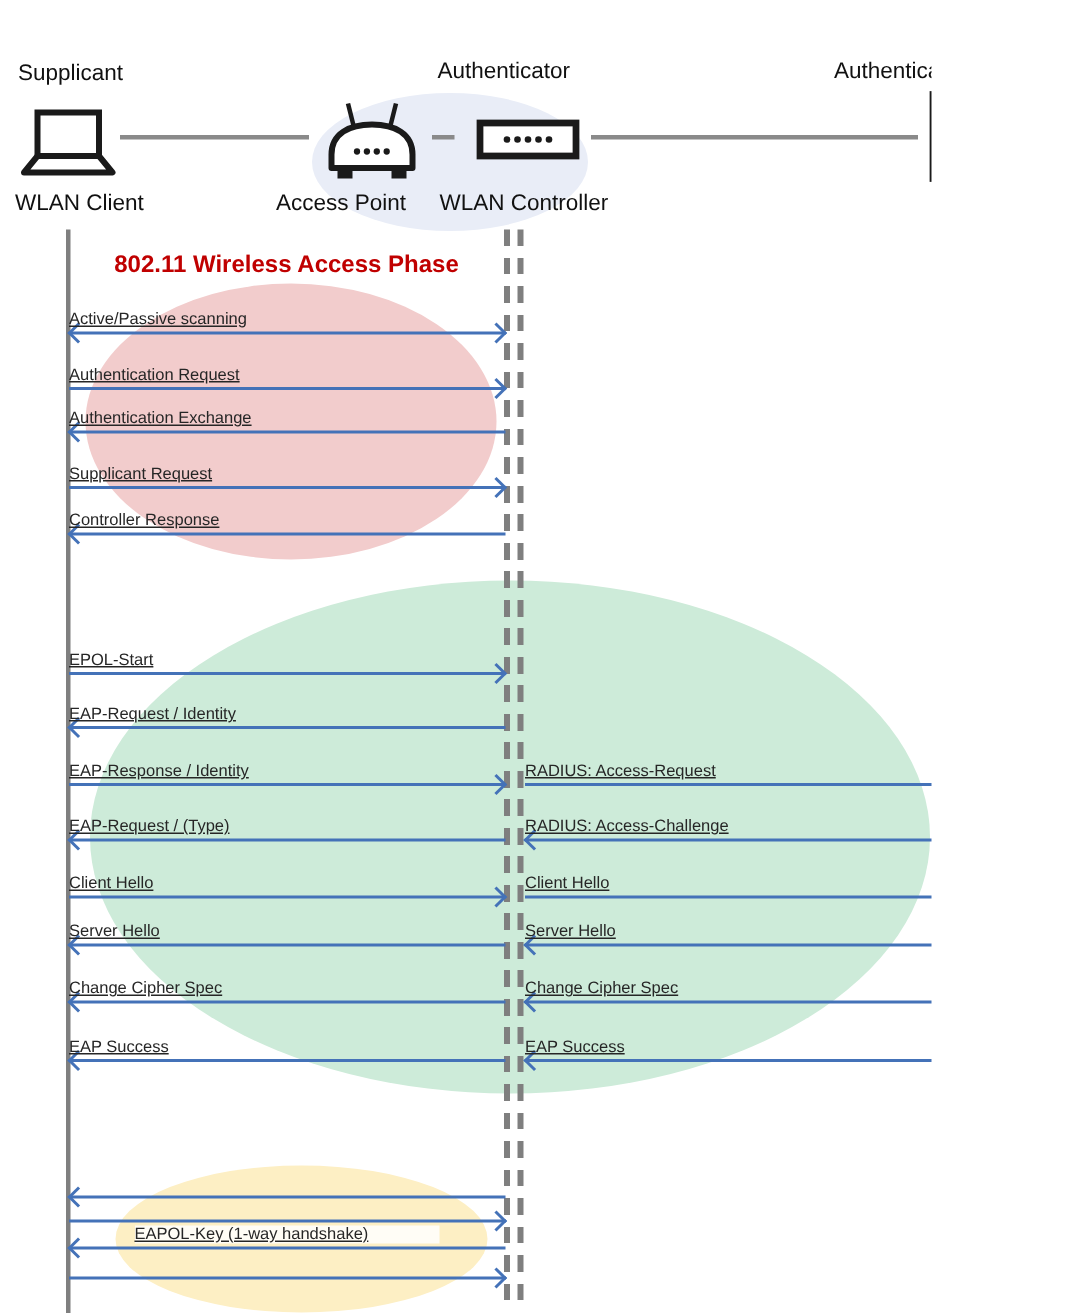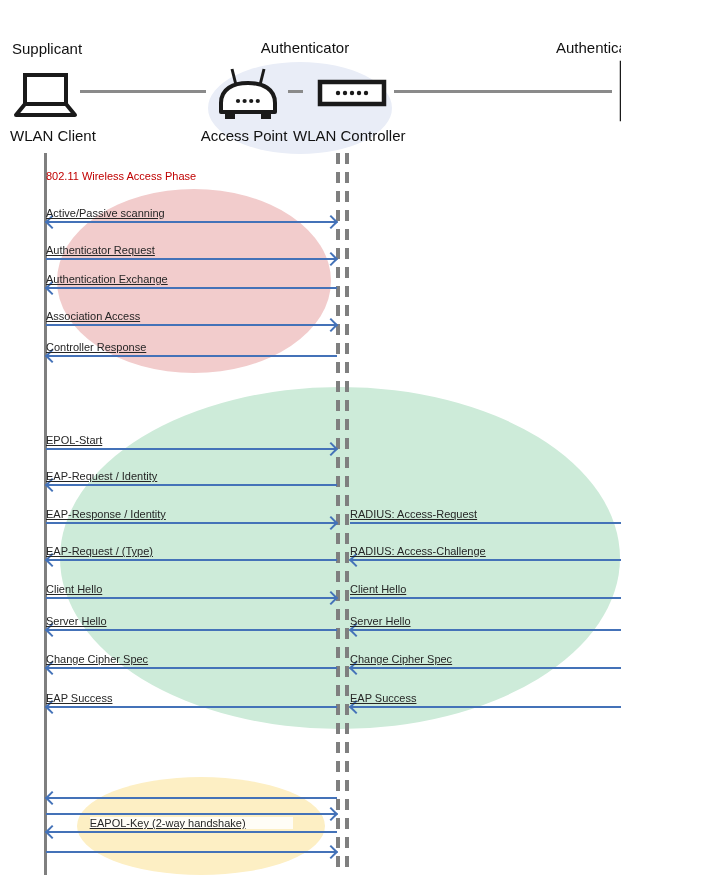--- a/index.html
+++ b/index.html
@@ -22,22 +22,22 @@
   }
   
   .role-lbl, .dev-lbl {
     position:absolute; font-size:15px; color:#111; white-space:nowrap;
   }
   .connector { position:absolute; height:3px; background:#8a8a8a; }
   .icon-box { position:absolute; }
   .icon-box svg { display:block; }
   
   .phase-title {
-    position:absolute; font-size:11px; 
-    white-space:pre-line; line-height:19px;
+    position:absolute; font-size:16px; text-align:center;
+    white-space:pre-line; line-height:19px;font-weight:bold;
   }
   .pt-red    { color:#c00000; }
   .pt-green  { color:#2faf5f; }
   .pt-orange { color:#dd8047; }
   
   .msg { position:absolute; height:2px; background:#4472b8; }
   .msg .lbl {
     position:absolute; left:0; right:0; bottom:4px; text-align:left;
     font-size:11px; color:#262626; white-space:nowrap;text-decoration:underline;
   }
@@ -59,21 +59,21 @@
 <body>
 
 <div id="canvas">
 
   <div class="ellipse el-header"></div>
   <div class="ellipse el-pink"></div>
   <div class="ellipse el-green"></div>
   <div class="ellipse el-yellow"></div>
 
   <div class="role-lbl" style="left:12px;top:20px;">Supplicant</div>
-  <div class="role-lbl" style="left:230px;top:19px;width:150px;text-align:center;">Authenticator</div>
+  <div class="role-lbl" style="left:230px;top:19px;width:150px;text-align:right;">Authenticator</div>
   <div class="role-lbl" style="left:556px;top:19px;width:150px;text-align:left;">Authentication Server</div>
 
   <div class="connector" style="left:80px;top:70px;width:126px;"></div>
   <div class="connector" style="left:288px;top:70px;width:15px;"></div>
   <div class="connector" style="left:394px;top:70px;width:218px;"></div>
 
   <span class="icon-box" style="left:12px;top:52px;">
     <svg width="66" height="48" viewBox="0 0 66 48">
       <rect x="13" y="3" width="41" height="29" fill="#fff" stroke="#1a1a1a" stroke-width="4"></rect>
       <path d="M4 43 L13 32 H54 L63 43 Z" fill="#fff" stroke="#1a1a1a" stroke-width="4" stroke-linejoin="round"></path>
@@ -104,41 +104,41 @@
   </span>
   <span class="icon-box" style="left:619px;top:40px;">
     <svg width="38" height="62" viewBox="0 0 38 62">
       <rect x="3" y="3" width="32" height="56" fill="#fff" stroke="#1a1a1a" stroke-width="4.5"></rect>
       <line x1="4" y1="17" x2="34" y2="17" stroke="#1a1a1a" stroke-width="3.5"></line>
       <rect x="24" y="8" width="5" height="5" fill="#1a1a1a"></rect>
     </svg>
   </span>
 
   <div class="dev-lbl" style="left:10px;top:107px;width:90px;">WLAN Client</div>
-  <div class="dev-lbl" style="left:184px;top:107px;width:120px;text-align:center;">Access Point</div>
+  <div class="dev-lbl" style="left:184px;top:107px;width:120px;">Access Point</div>
   <div class="dev-lbl" style="left:293px;top:107px;width:140px;">WLAN Controller</div>
 
   <div class="lifeline" style="left:44px;top:133px;height:728px;"></div>
   <div class="dashline" style="left:336px;top:133px;height:719px;"></div>
   <div class="dashline" style="left:345px;top:133px;height:719px;"></div>
   <div class="lifeline" style="left:635px;top:133px;height:723px;"></div>
 
   <div class="phase-title pt-red" style="left:46px;top:147px;width:290px;">802.11 Wireless Access Phase</div>
 
   <div class="msg hl hr" style="left:46px;top:201px;width:291px;">
       <span class="lbl">Active/Passive scanning</span>
     </div>
   <div class="msg hr" style="left:46px;top:238px;width:291px;">
-      <span class="lbl">Authenticator Request</span>
+      <span class="lbl">Authentication Request</span>
     </div>
   <div class="msg hl" style="left:46px;top:267px;width:291px;">
       <span class="lbl">Authentication Exchange</span>
     </div>
   <div class="msg hr" style="left:46px;top:304px;width:291px;">
-      <span class="lbl">Association Access</span>
+      <span class="lbl">Supplicant Request</span>
     </div>
   <div class="msg hl" style="left:46px;top:335px;width:291px;">
       <span class="lbl">Controller Response</span>
     </div>
 
   <div class="msg hr" style="left:46px;top:428px;width:291px;">
       <span class="lbl">EPOL-Start</span>
     </div>
   <div class="msg hl" style="left:46px;top:464px;width:291px;">
       <span class="lbl">EAP-Request / Identity</span>
@@ -181,19 +181,19 @@
       <span class="lbl">EAP Success</span>
     </div>
 
   <div class="msg hl" style="left:46px;top:777px;width:291px;">
       <span class="lbl"></span>
     </div>
   <div class="msg hr" style="left:46px;top:793px;width:291px;">
       <span class="lbl"></span>
     </div>
   <div class="msg hl" style="left:46px;top:811px;width:291px;">
-      <span class="lbl bg">EAPOL-Key (2-way handshake)</span>
+      <span class="lbl bg">EAPOL-Key (1-way handshake)</span>
     </div>
   <div class="msg hr" style="left:46px;top:831px;width:291px;">
       <span class="lbl"></span>
     </div>
 
 </div>
 
 </body></html>

